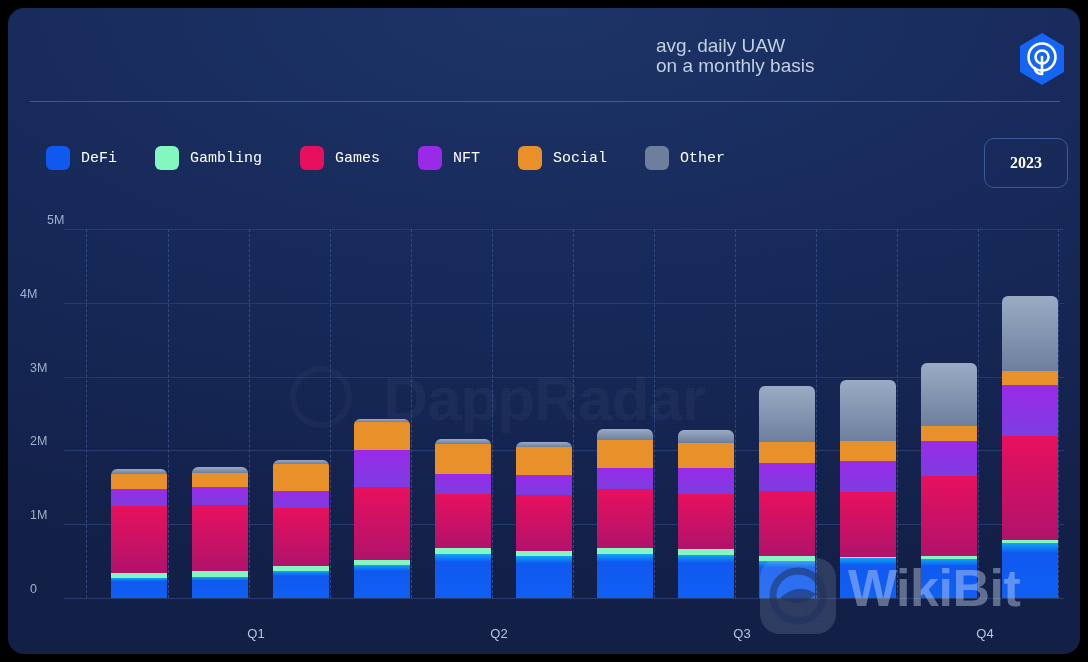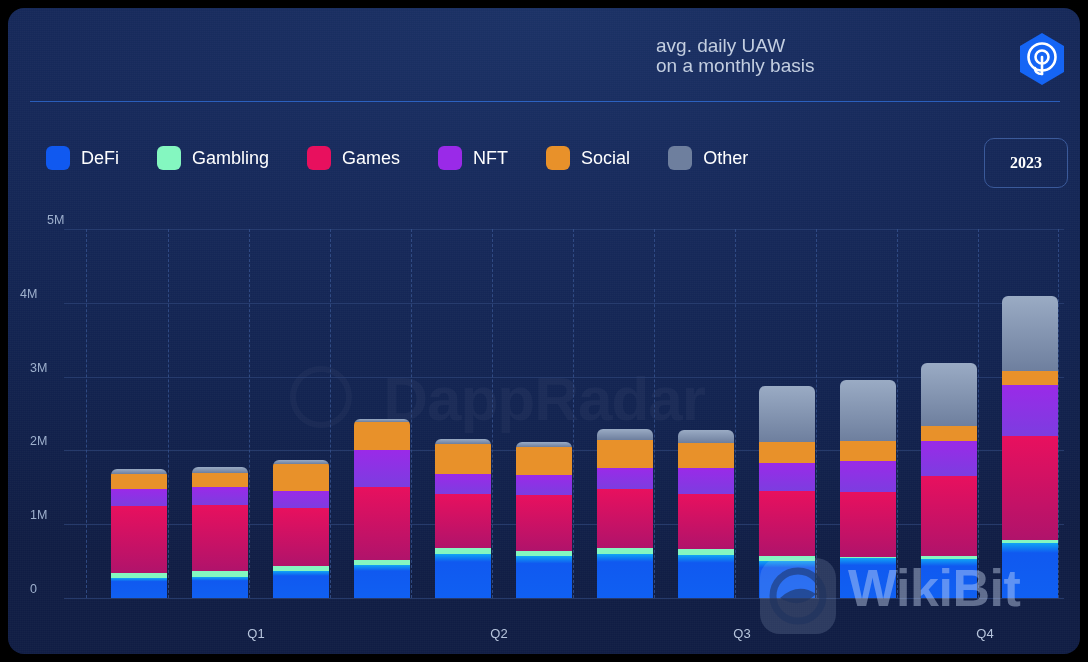--- a/index.html
+++ b/index.html
@@ -68,22 +68,23 @@
     margin-right: 38px;
   }
   .legend-swatch {
     width: 24px; height: 24px;
     border-radius: 6px;
     margin-right: 11px;
     flex: none;
   }
   .legend-label {
     color: #ffffff;
-    font-size: 18px;
-    white-space: nowrap;
+    font-size: 15px;
+    white-space: nowrap;
+    font-family: Liberation Mono, monospace;
   }
   #year-badge {
     position: absolute; left: 976px; top: 130px;
     width: 84px; height: 50px;
     border: 1px solid #3b5a9a;
     border-radius: 10px;
     display: flex; align-items: center; justify-content: center;
     color: #ffffff;
     font-size: 16px;
     font-weight: 700;

